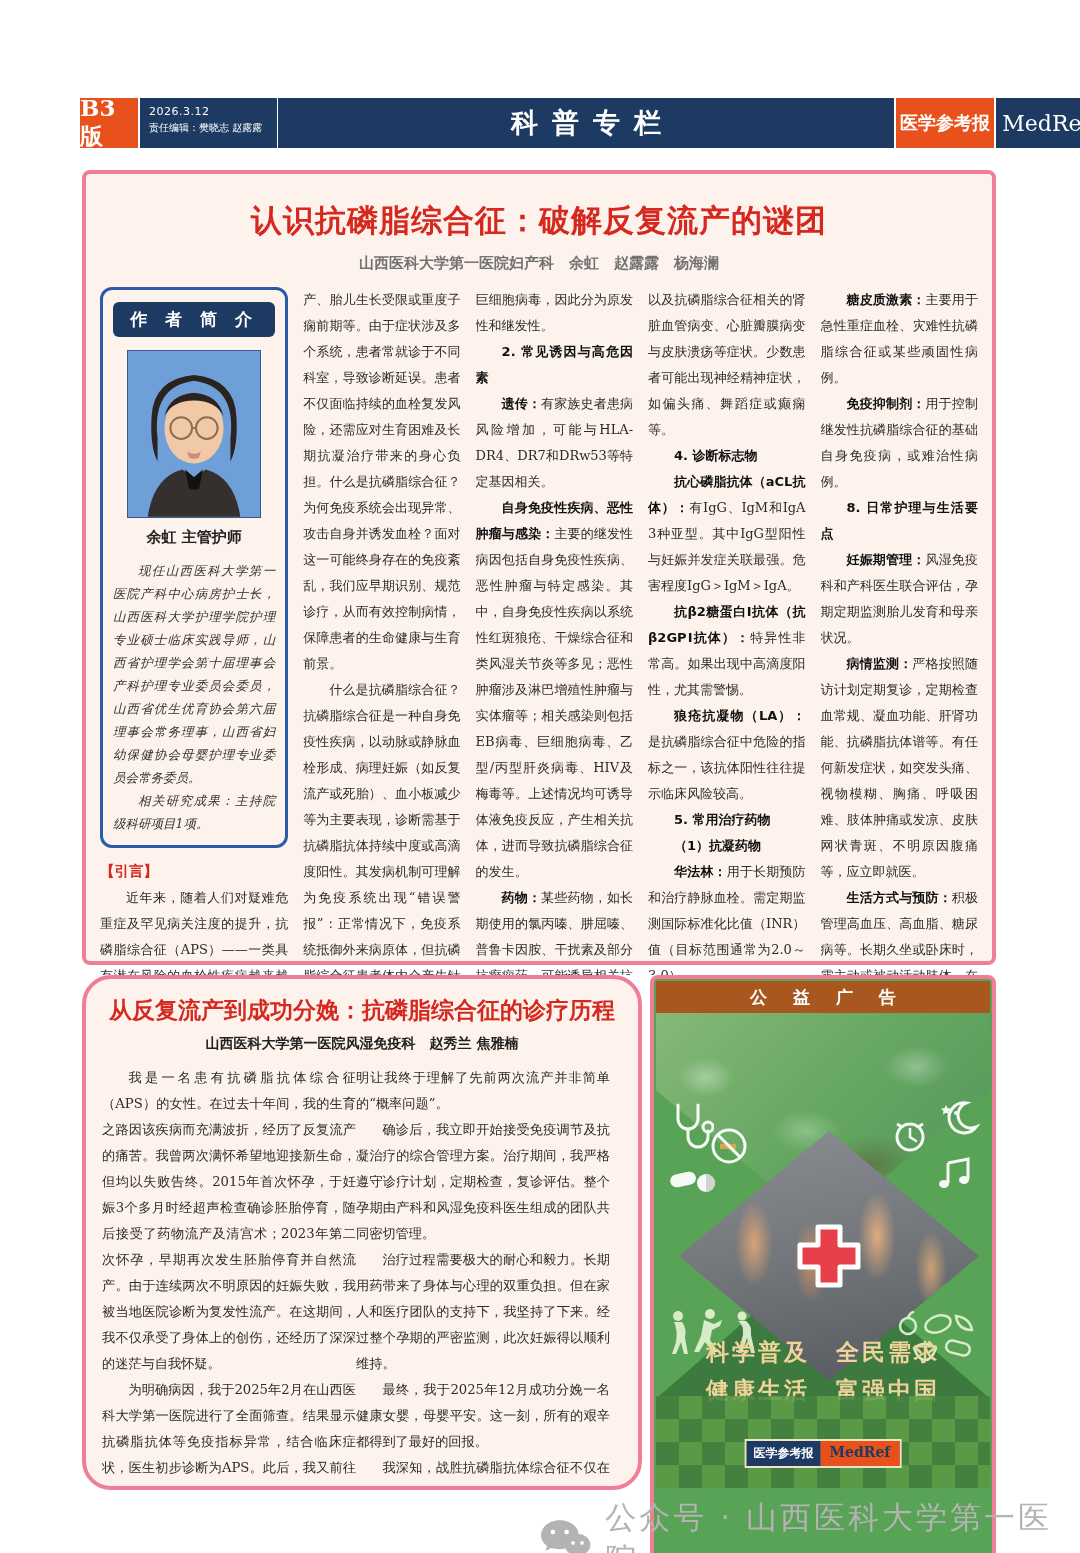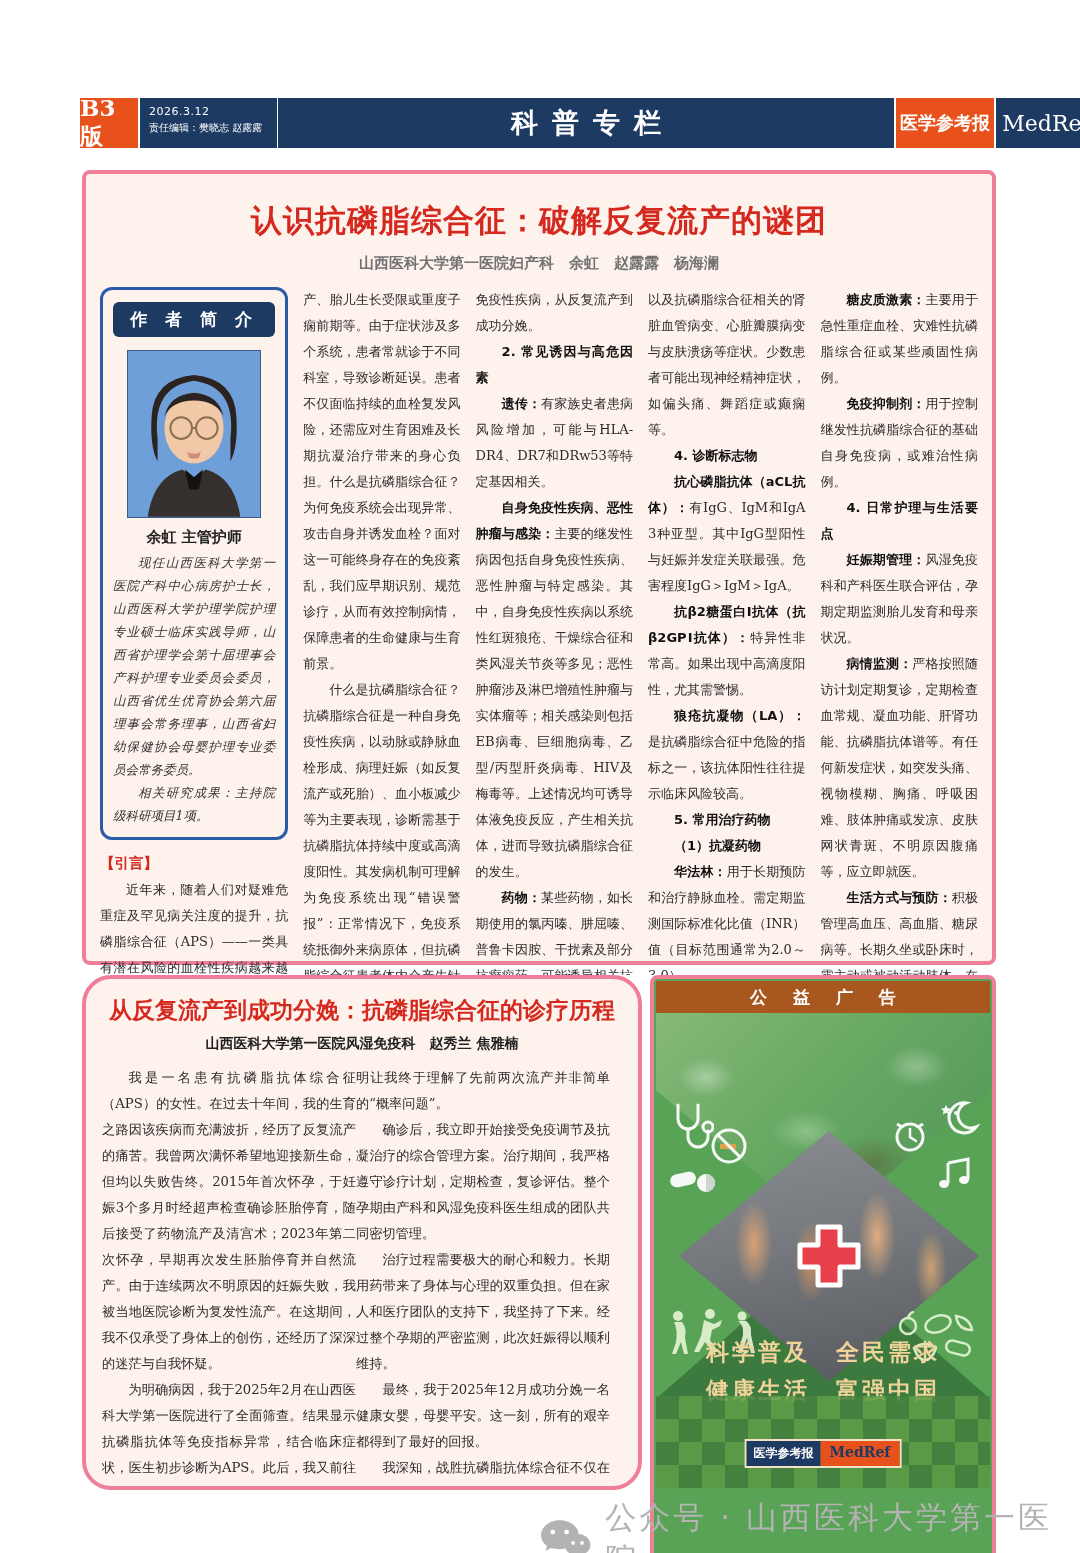--- a/index.html
+++ b/index.html
@@ -30,21 +30,21 @@
   .colN p { text-indent:2em; }
   .colN p.b-cont { text-indent:0; }
   .colN p.b-h, .colN p.b-h2 { font-family:"DejaVu Sans",sans-serif; font-weight:bold; color:#111; }
   .colN b { font-family:"DejaVu Sans",sans-serif; color:#111; }
 
   
   .acard { border:3px solid #2a5ba8; border-radius:12px; background:#fdf2ec; padding:12px 10px 10px; }
   .acard-hd { background:#1d3a63; color:#fff; border-radius:6px; text-align:center; font-size:17px; font-weight:bold; letter-spacing:6px; padding:6px 0; }
   .aphoto { width:134px; height:168px; margin:13px auto 0; border:1px solid #3a5a8a; background:#6f9fd8; display:block; }
   .aname { text-align:center; font-size:15px; font-weight:bold; color:#222; margin-top:10px; }
-  .abio { font-family:"DejaVu Serif",serif; font-style:italic; font-size:12.5px; line-height:23px; color:#333; text-align:justify; margin-top:4px; }
+  .abio { font-family:"DejaVu Serif",serif; font-style:italic; font-size:12.5px; line-height:23px; color:#333; text-align:justify; margin-top:12px; }
   .abio p { text-indent:2em; }
   .intro { margin-top:14px; }
   .intro-label { color:#d5281e; font-weight:bold; font-size:14.5px; }
   .intro-text { font-family:"DejaVu Serif",serif; font-size:13px; line-height:26px; color:#2b2b2b; text-align:justify; text-indent:2em; margin-top:4px; }
 
   
   .a2-title { text-align:center; color:#d5281e; font-size:23px; font-weight:bold; margin-top:6px; }
   .a2-byline { text-align:center; color:#222; font-size:14px; font-weight:bold; margin-top:9px; }
   .cols2 { display:flex; margin-top:12px; height:418px; }
   .col2c { width:254px; overflow:hidden; font-family:"DejaVu Serif",serif; font-size:13.2px; line-height:26px; color:#2b2b2b; text-align:justify; }
@@ -126,41 +126,41 @@
       <div class="intro">
         <div class="intro-label">【引言】</div>
         <div class="intro-text">近年来，随着人们对疑难危重症及罕见病关注度的提升，抗磷脂综合征（APS）——一类具有潜在风险的血栓性疾病越来越受到重视。该疾病临床表现多样且易被忽略，包括反复下肢肿胀、胸痛气短、不明原因的脑卒中或心肌梗死，以及在妊娠期表现为反复流</div>
       </div>
     </div>
     <div class="col colN">
         <p class="b-cont">产、胎儿生长受限或重度子痫前期等。由于症状涉及多个系统，患者常就诊于不同科室，导致诊断延误。患者不仅面临持续的血栓复发风险，还需应对生育困难及长期抗凝治疗带来的身心负担。什么是抗磷脂综合征？为何免疫系统会出现异常、攻击自身并诱发血栓？面对这一可能终身存在的免疫紊乱，我们应早期识别、规范诊疗，从而有效控制病情，保障患者的生命健康与生育前景。</p>
         <p class="b-p">什么是抗磷脂综合征？抗磷脂综合征是一种自身免疫性疾病，以动脉或静脉血栓形成、病理妊娠（如反复流产或死胎）、血小板减少等为主要表现，诊断需基于抗磷脂抗体持续中度或高滴度阳性。其发病机制可理解为免疫系统出现“错误警报”：正常情况下，免疫系统抵御外来病原体，但抗磷脂综合征患者体内会产生针对血管内皮和血小板表面磷脂成分的异常抗体，导致血液处于高凝状态，从而引发血栓等相关临床表现。</p>
       </div>
     <div class="col colN">
-        <p class="b-cont">免疫性疾病，从反复流产到成功分娩。</p>
+        <p class="b-cont">巨细胞病毒，因此分为原发性和继发性。</p>
         <p class="b-h">2. 常见诱因与高危因素</p>
         <p class="b-lp"><b>遗传：</b>有家族史者患病风险增加，可能与HLA-DR4、DR7和DRw53等特定基因相关。</p>
         <p class="b-lp"><b>自身免疫性疾病、恶性肿瘤与感染：</b>主要的继发性病因包括自身免疫性疾病、恶性肿瘤与特定感染。其中，自身免疫性疾病以系统性红斑狼疮、干燥综合征和类风湿关节炎等多见；恶性肿瘤涉及淋巴增殖性肿瘤与实体瘤等；相关感染则包括EB病毒、巨细胞病毒、乙型/丙型肝炎病毒、HIV及梅毒等。上述情况均可诱导体液免疫反应，产生相关抗体，进而导致抗磷脂综合征的发生。</p>
         <p class="b-lp"><b>药物：</b>某些药物，如长期使用的氯丙嗪、肼屈嗪、普鲁卡因胺、干扰素及部分抗癫痫药，可能诱导相关抗体的产生，此类抗体通常在停药后可逐渐消失。</p>
       </div>
     <div class="col colN">
         <p class="b-cont">以及抗磷脂综合征相关的肾脏血管病变、心脏瓣膜病变与皮肤溃疡等症状。少数患者可能出现神经精神症状，如偏头痛、舞蹈症或癫痫等。</p>
         <p class="b-h">4. 诊断标志物</p>
         <p class="b-lp"><b>抗心磷脂抗体（aCL抗体）：</b>有IgG、IgM和IgA 3种亚型。其中IgG型阳性与妊娠并发症关联最强。危害程度IgG＞IgM＞IgA。</p>
         <p class="b-lp"><b>抗β2糖蛋白Ⅰ抗体（抗β2GPⅠ抗体）：</b>特异性非常高。如果出现中高滴度阳性，尤其需警惕。</p>
         <p class="b-lp"><b>狼疮抗凝物（LA）：</b>是抗磷脂综合征中危险的指标之一，该抗体阳性往往提示临床风险较高。</p>
         <p class="b-h">5. 常用治疗药物</p>
         <p class="b-h2">（1）抗凝药物</p>
         <p class="b-lp"><b>华法林：</b>用于长期预防和治疗静脉血栓。需定期监测国际标准化比值（INR）值（目标范围通常为2.0～3.0）。</p>
       </div>
     <div class="col colN">
       <div>
           <p class="b-lp"><b>糖皮质激素：</b>主要用于急性重症血栓、灾难性抗磷脂综合征或某些顽固性病例。</p>
           <p class="b-lp"><b>免疫抑制剂：</b>用于控制继发性抗磷脂综合征的基础自身免疫病，或难治性病例。</p>
-          <p class="b-h">4. 日常护理与生活要点</p>
+          <p class="b-h">8. 日常护理与生活要点</p>
           <p class="b-lp"><b>妊娠期管理：</b>风湿免疫科和产科医生联合评估，孕期定期监测胎儿发育和母亲状况。</p>
           <p class="b-lp"><b>病情监测：</b>严格按照随访计划定期复诊，定期检查血常规、凝血功能、肝肾功能、抗磷脂抗体谱等。有任何新发症状，如突发头痛、视物模糊、胸痛、呼吸困难、肢体肿痛或发凉、皮肤网状青斑、不明原因腹痛等，应立即就医。</p>
           <p class="b-lp"><b>生活方式与预防：</b>积极管理高血压、高血脂、糖尿病等。长期久坐或卧床时，需主动或被动活动肢体。在脱水风险高时充足饮水，以防血液高凝。任何手术或侵入性操作前，必须告知医生抗磷脂综合征病史，以便调整抗凝方案。</p>
         </div>
 
     </div>
   </div>
 </div>
 
 <div class="framed art2">

